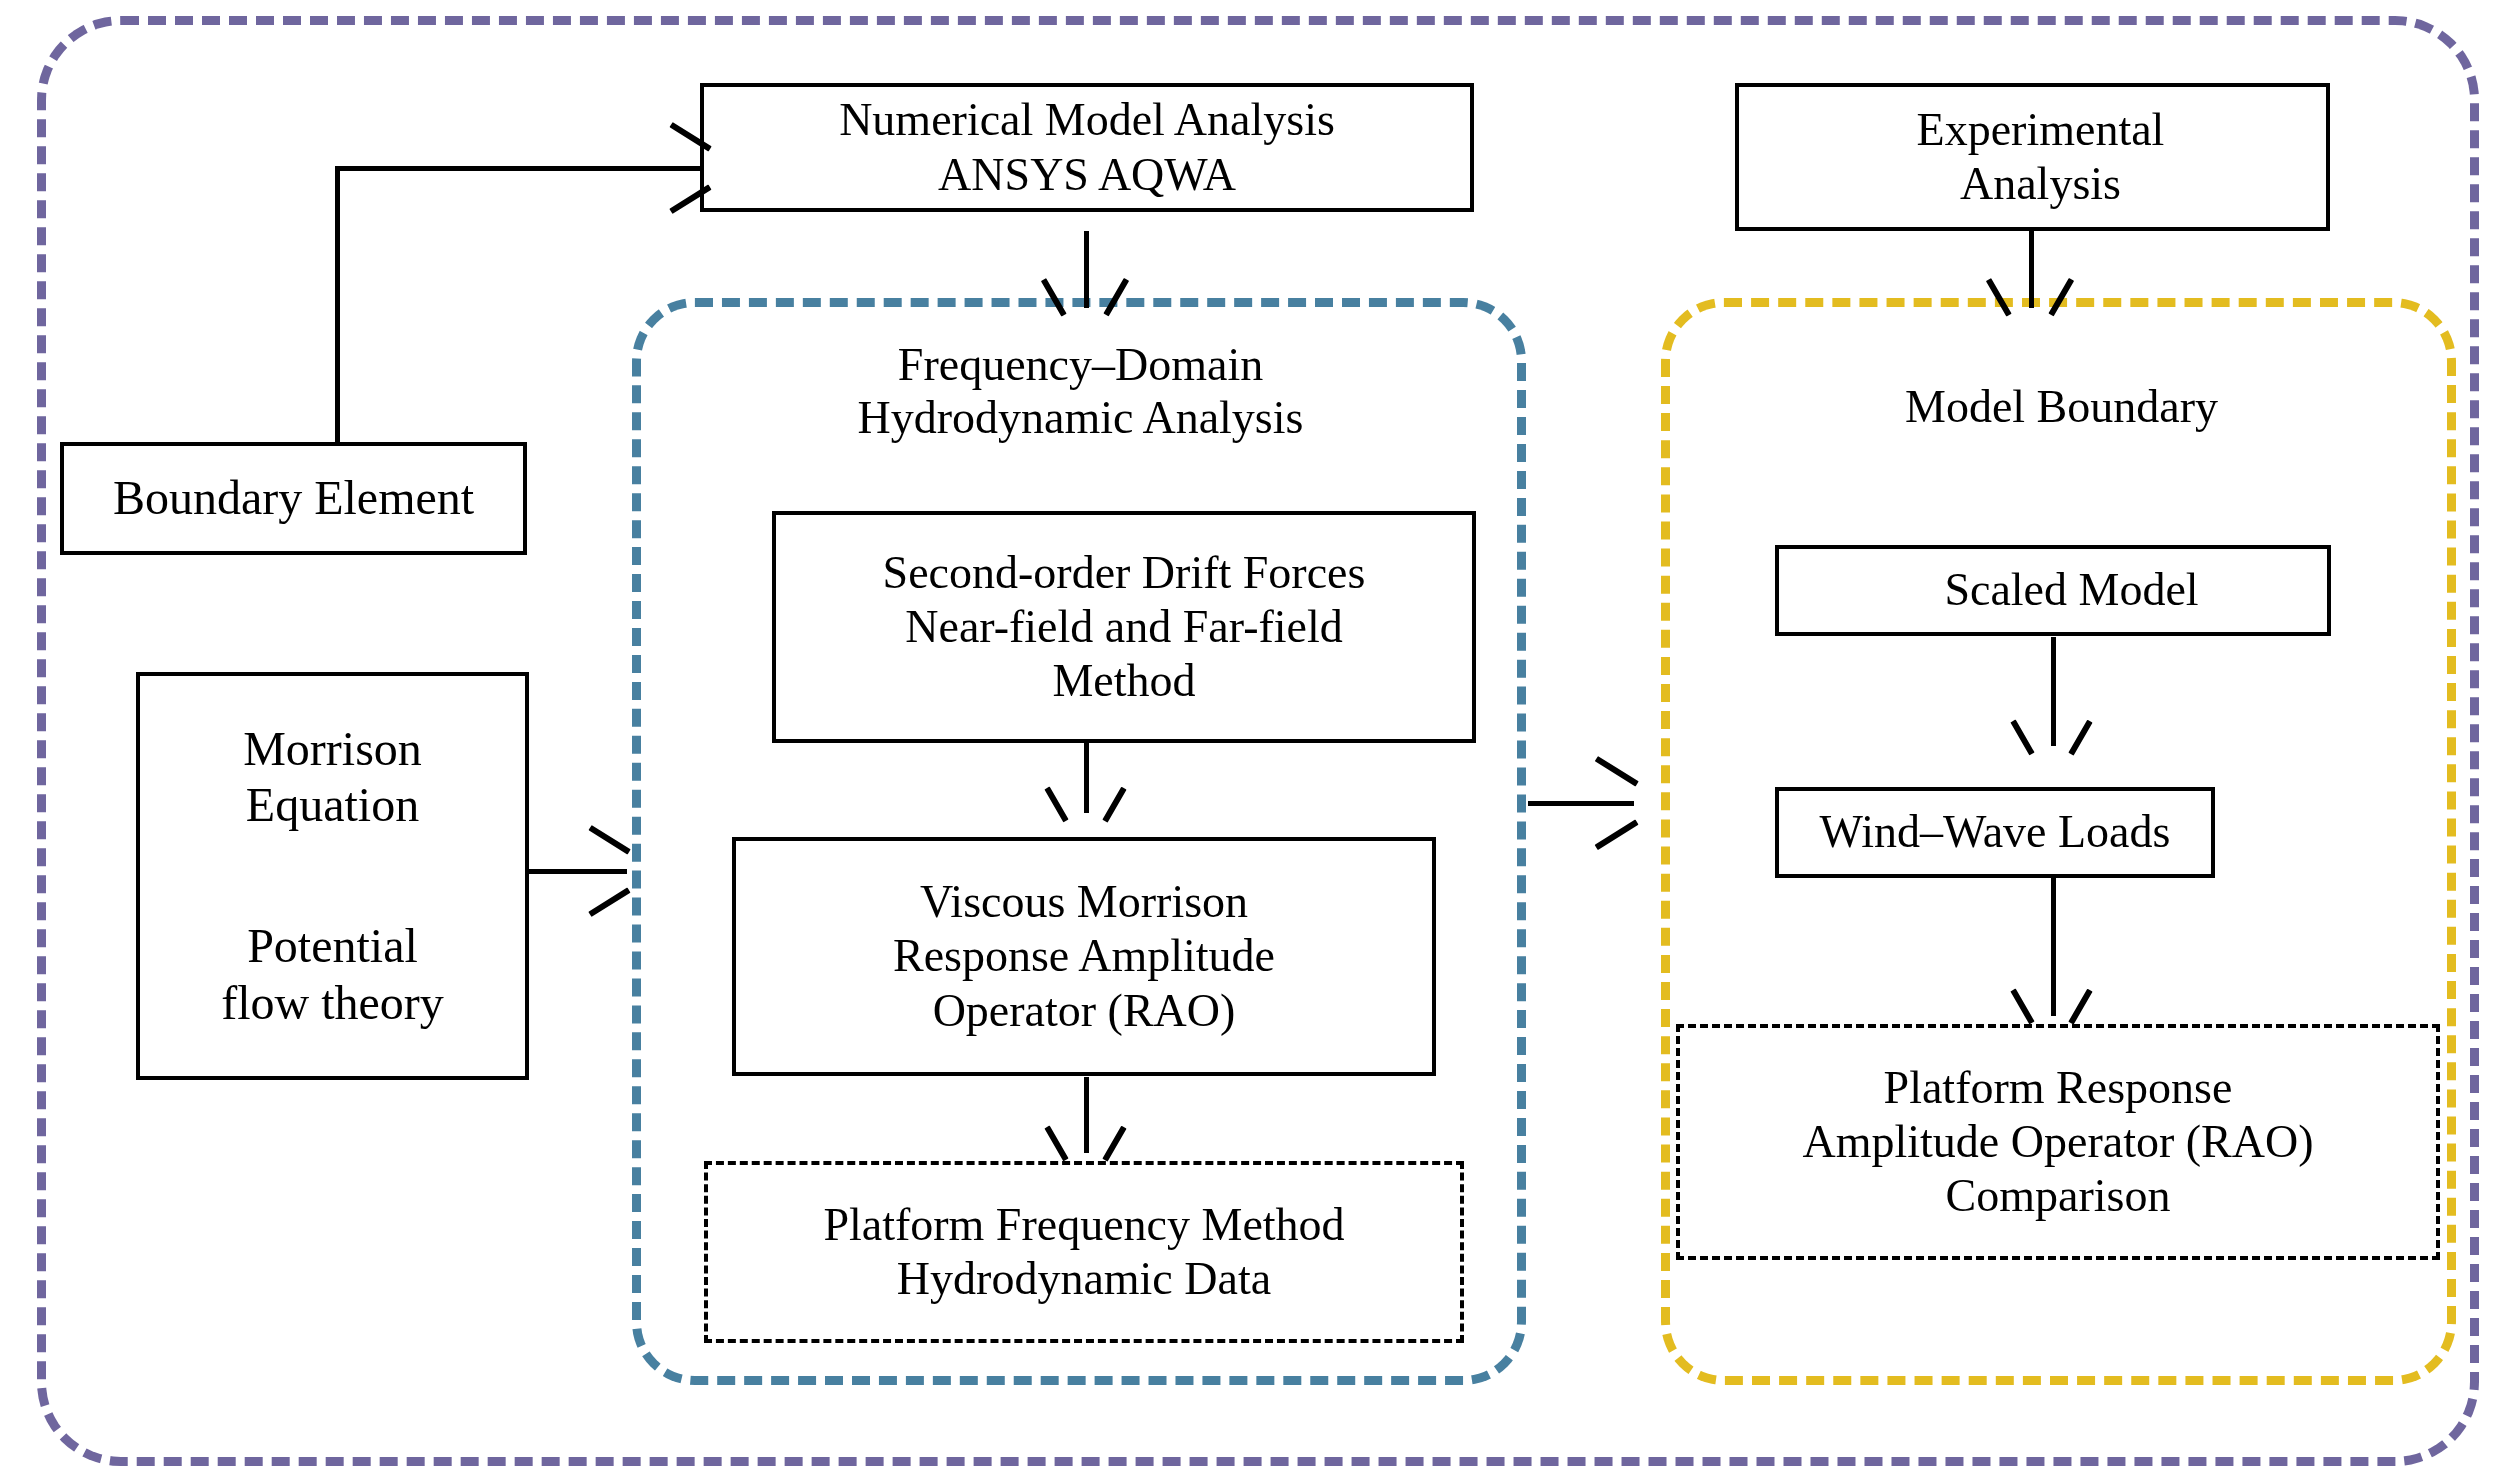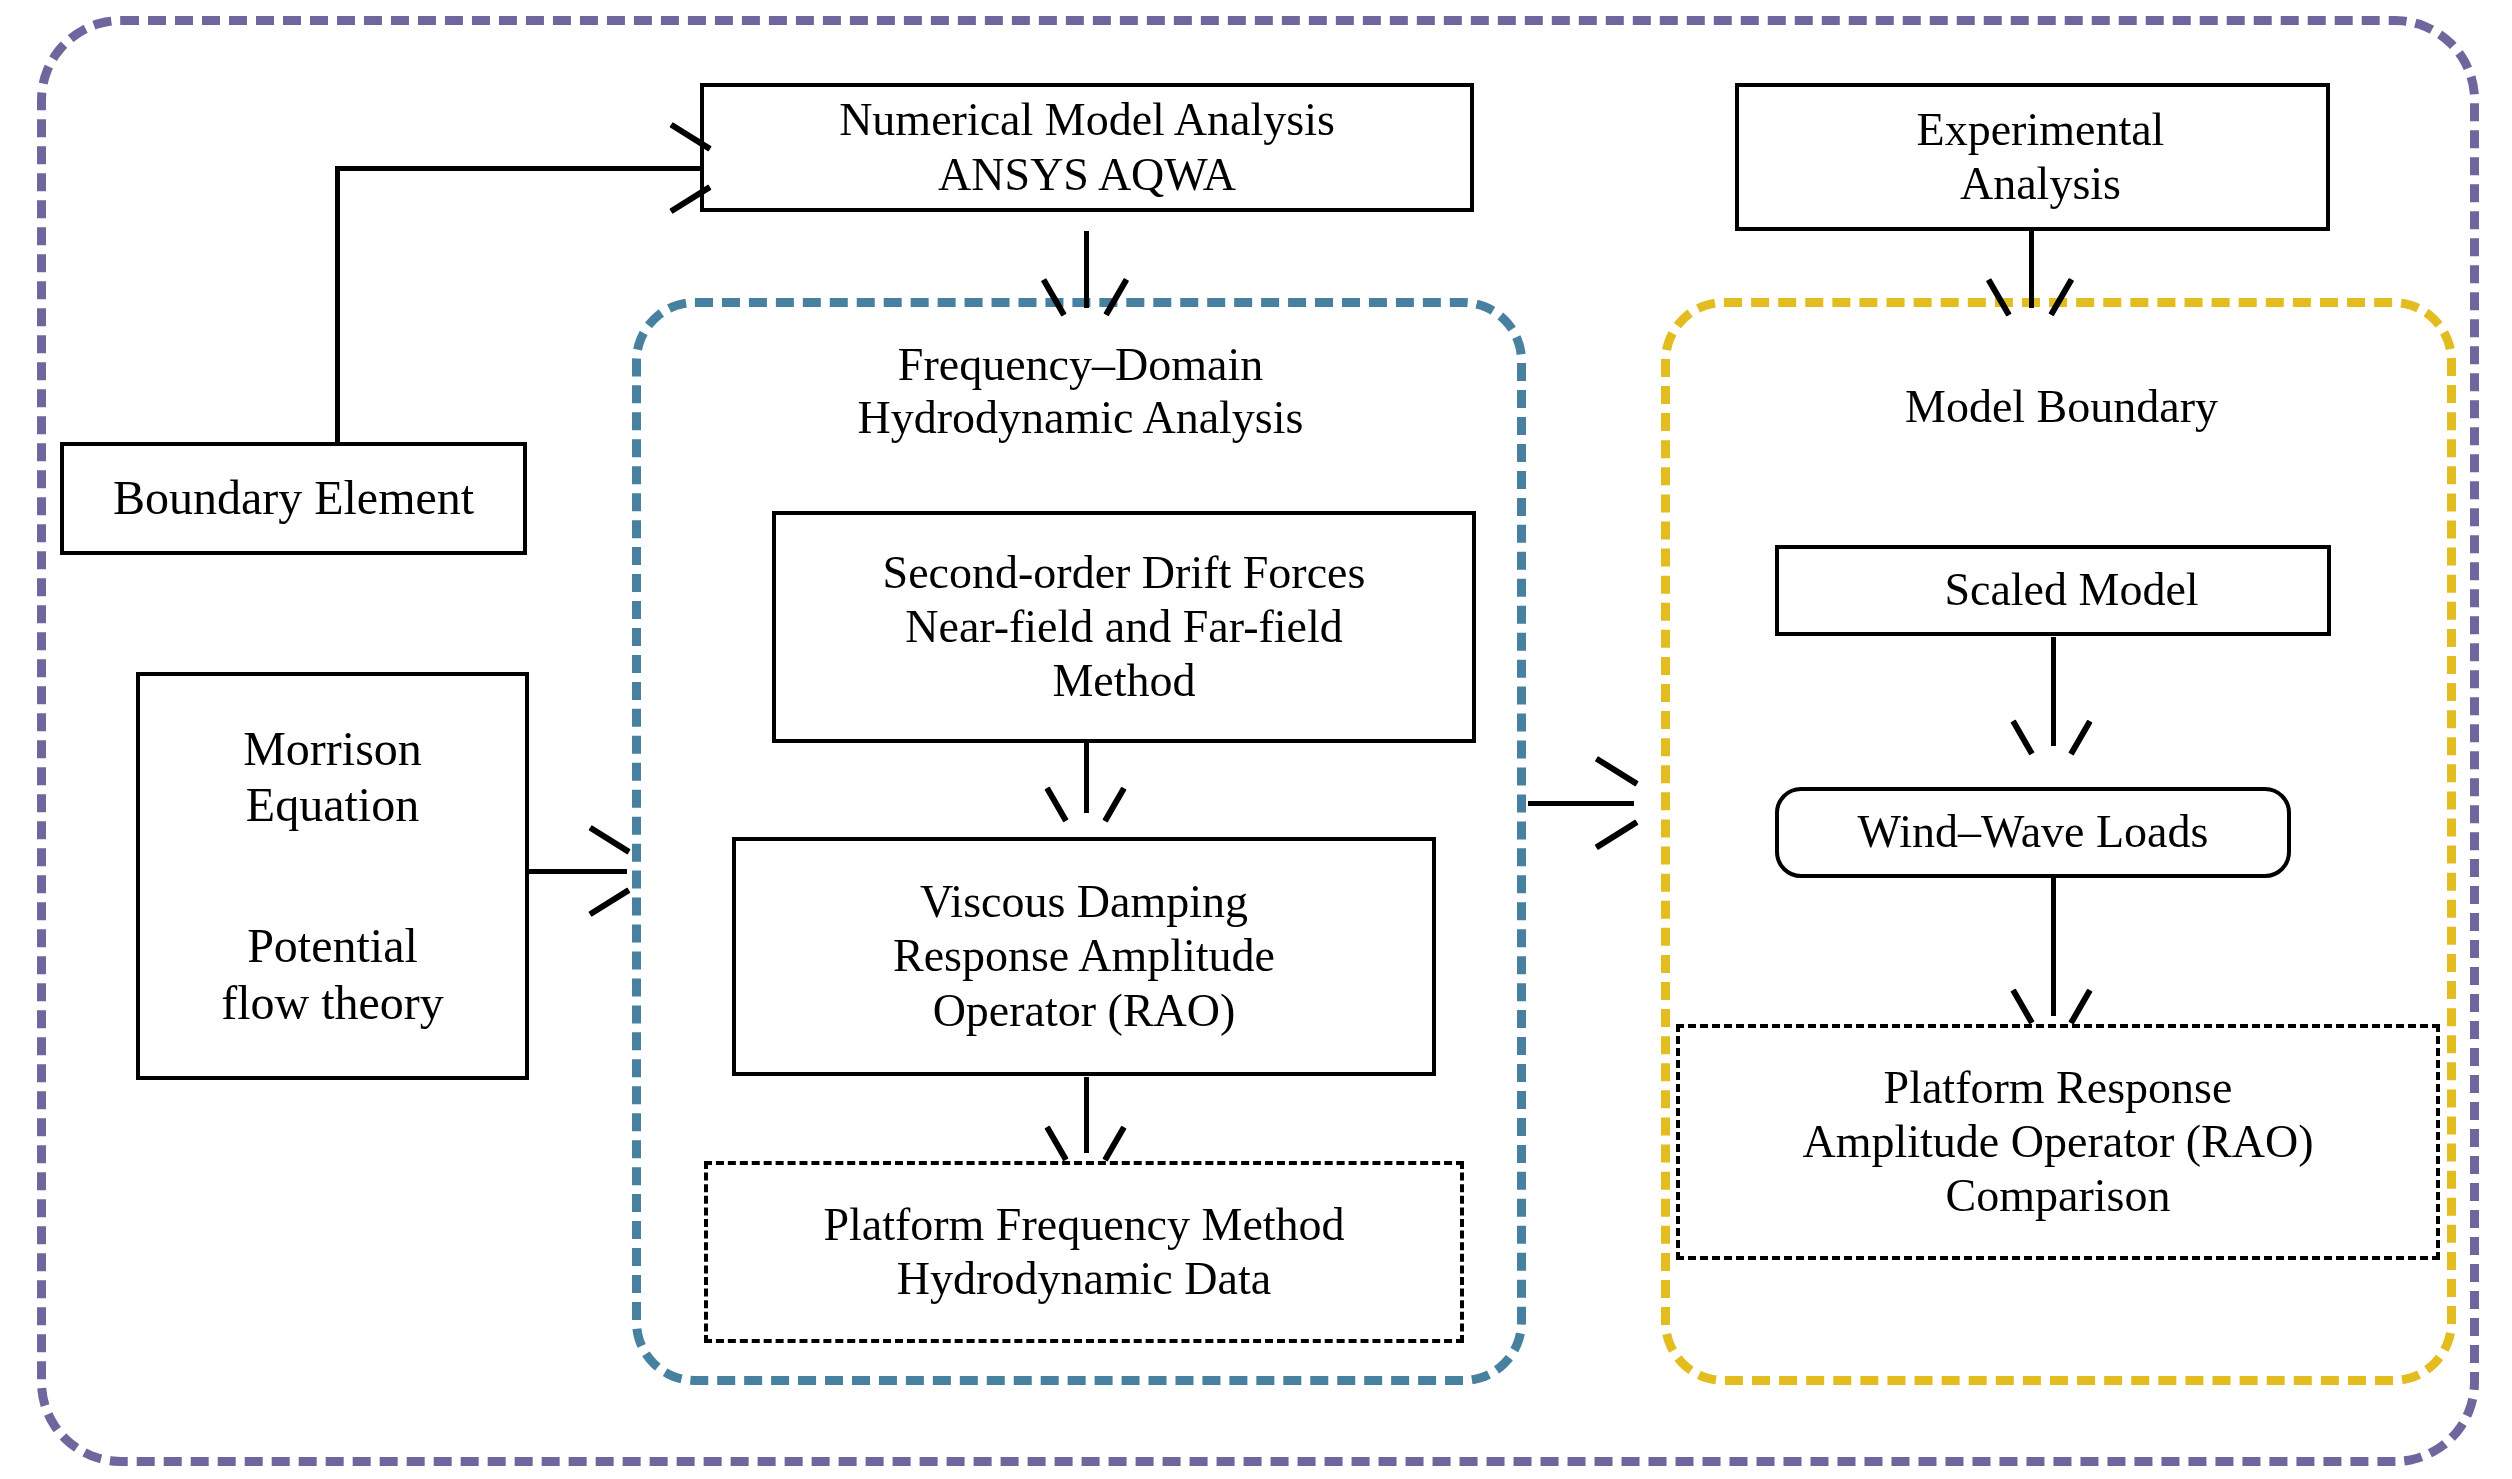--- a/index.html
+++ b/index.html
@@ -117,32 +117,32 @@
 flow theory</span>
   </div>
 
   <div class="group-label t66" style="left:711px; top:338px; width:739px;">Frequency–Domain
 Hydrodynamic Analysis</div>
 
   <div class="node t66" style="left:772px; top:511px; width:704px; height:232px; white-space:pre-line;">Second-order Drift Forces
 Near-field and Far-field
 Method</div>
 
-  <div class="node t66" style="left:732px; top:837px; width:704px; height:239px; white-space:pre-line;">Viscous Damping
+  <div class="node t66" style="left:732px; top:837px; width:704px; height:239px; white-space:pre-line;">Viscous Morrison
 Response Amplitude
 Operator  (RAO)</div>
 
   <div class="node-dashed t66" style="left:704px; top:1161px; width:760px; height:182px; white-space:pre-line;">Platform Frequency Method
 Hydrodynamic Data</div>
 
   <div class="group-label t66" style="left:1759px; top:380px; width:605px;">Model Boundary</div>
 
   <div class="node t66" style="left:1775px; top:545px; width:556px; height:91px;padding-left:44px;">Scaled Model</div>
 
-  <div class="node t66" style="left:1775px; top:787px; width:516px; height:91px;border-radius:26px;">Wind–Wave Loads</div>
+  <div class="node t66" style="left:1775px; top:787px; width:440px; height:91px;">Wind–Wave Loads</div>
 
   <div class="node-dashed t66" style="left:1676px; top:1024px; width:764px; height:236px; white-space:pre-line;">Platform Response
 Amplitude Operator (RAO)
 Comparison</div>
 
   <div class="conn vline" style="left:335px; top:166px; height:279px;"></div>
   <div class="conn hline" style="left:335px; top:166px; width:367px;"></div>
 
   <div class="head" style="left:664px; top:146px; width:46px; height:6.3px; transform:rotate(32deg); transform-origin:100% 50%;"></div>
   <div class="head" style="left:664px; top:184px; width:46px; height:6.3px; transform:rotate(-32deg); transform-origin:100% 50%;"></div>

